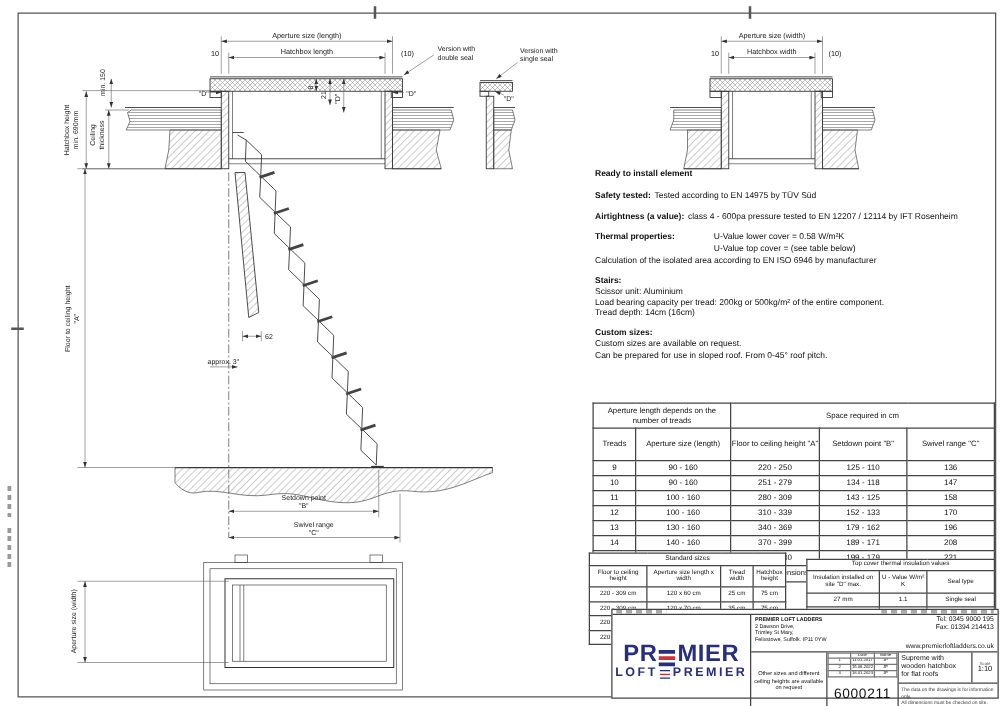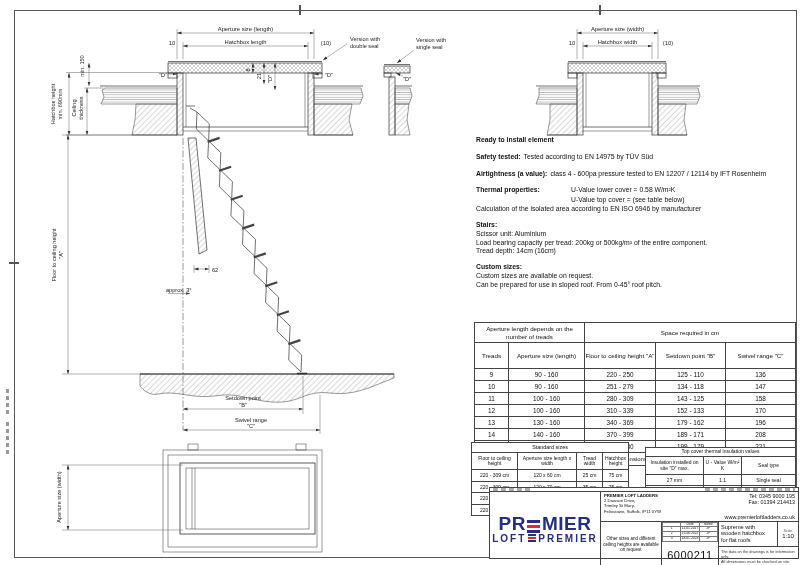--- a/index.html
+++ b/index.html
@@ -41,21 +41,21 @@
   .tblock{position:absolute;left:489px;top:487px;width:308px;height:70px;border:1px solid #444;background:#fff;display:flex;flex-direction:column;font-size:5px;}
   .tb-top{height:5px;border-bottom:1px solid #444;display:flex;align-items:center;padding:0 3px;}
   .microtext{height:2.5px;background:repeating-linear-gradient(90deg,#aaa 0 5px,transparent 5px 8px);}
   .w40{width:40px;} .w90{width:90px;margin-left:auto;}
   .tb-main{flex:1;display:flex;}
   .tb-logo{width:110px;border-right:1px solid #444;display:flex;flex-direction:column;align-items:center;justify-content:center;gap:1px;}
   .logo-line1{display:flex;align-items:flex-end;font-weight:800;font-size:19px;letter-spacing:.5px;color:#252e7f;line-height:1;}
   .ebars{display:flex;flex-direction:column;gap:2px;margin:0 1.5px;}
   .ebars i{display:block;width:13px;height:3.2px;background:#252e7f;}
   .ebars i.red{background:#d62e33;}
-  .logo-line2{display:flex;font-weight:800;font-size:10px;letter-spacing:2px;color:#252e7f;line-height:1;}
+  .logo-line2{display:flex;align-items:center;font-weight:800;font-size:10px;letter-spacing:2px;color:#252e7f;line-height:1;}
   .ebars.small{gap:1.2px;margin:0 2px;}
   .ebars.small i{width:8px;height:1.8px;}
   .tb-right{flex:1;display:flex;flex-direction:column;}
   .tb-addr{height:27px;border-bottom:1px solid #444;display:flex;padding:1px 3px;}
   .addr{font-size:4.3px;line-height:1.25;}
   .addr .co{font-weight:bold;}
   .contact{margin-left:auto;text-align:right;font-size:5.4px;display:flex;flex-direction:column;}
   .contact .web{margin-top:auto;}
   .tb-bottom{flex:1;display:flex;}
   .tb-note{width:58px;border-right:1px solid #444;font-size:4.5px;line-height:1.3;display:flex;align-items:center;justify-content:center;text-align:center;padding:1px;}

